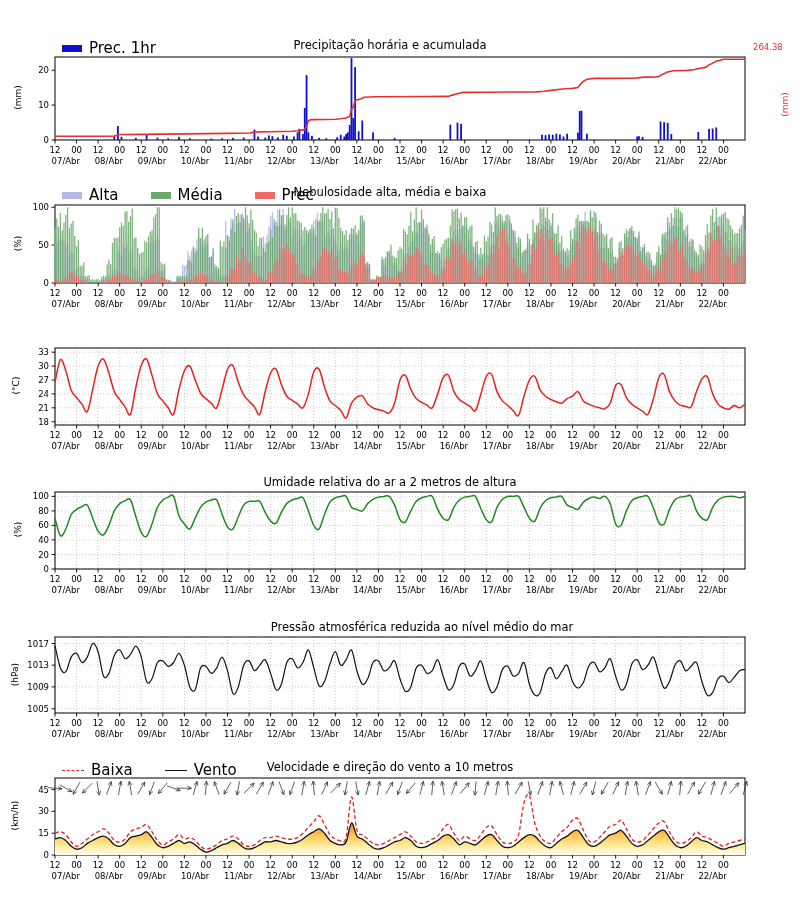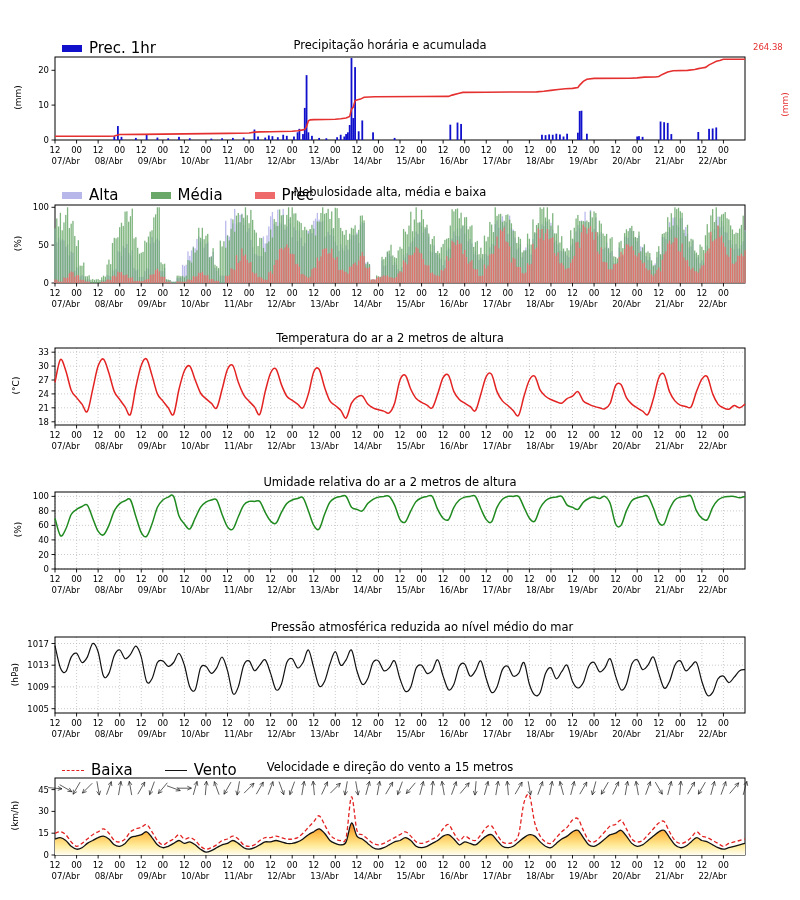--- a/index.html
+++ b/index.html
@@ -1436,23 +1436,20 @@
       <rect x="731.77" y="60.56" width="1.3" height="19.44" fill="#ee6a6a" fill-opacity="0.85"></rect>
       <rect x="733.57" y="60.95" width="1.3" height="19.05" fill="#ee6a6a" fill-opacity="0.85"></rect>
       <rect x="735.37" y="58.82" width="1.3" height="21.18" fill="#ee6a6a" fill-opacity="0.85"></rect>
       <rect x="737.16" y="52.68" width="1.3" height="27.32" fill="#ee6a6a" fill-opacity="0.85"></rect>
       <rect x="738.96" y="53.20" width="1.3" height="26.80" fill="#ee6a6a" fill-opacity="0.85"></rect>
       <rect x="740.76" y="50.75" width="1.3" height="29.25" fill="#ee6a6a" fill-opacity="0.85"></rect>
       <rect x="742.55" y="53.16" width="1.3" height="26.84" fill="#ee6a6a" fill-opacity="0.85"></rect>
       <rect x="744.35" y="47.32" width="1.3" height="32.68" fill="#ee6a6a" fill-opacity="0.85"></rect>
     </svg>
 
-  <div class="phead" style="top:331px;">
-    <div class="ptitle">Temperatura do ar a 2 metros de altura</div>
-  </div>
   <div class="ylab" style="top:379px;left:-13px;">(°C)</div>
   <svg id="svg-2" width="800" height="111" style="top:346px;">
       <line x1="55" x2="745" y1="75.8" y2="75.8" stroke="#b5b5b5" stroke-width="0.7" stroke-dasharray="1,2"></line>
       <line x1="55" x2="745" y1="61.8" y2="61.8" stroke="#b5b5b5" stroke-width="0.7" stroke-dasharray="1,2"></line>
       <line x1="55" x2="745" y1="47.9" y2="47.9" stroke="#b5b5b5" stroke-width="0.7" stroke-dasharray="1,2"></line>
       <line x1="55" x2="745" y1="34.0" y2="34.0" stroke="#b5b5b5" stroke-width="0.7" stroke-dasharray="1,2"></line>
       <line x1="55" x2="745" y1="20.1" y2="20.1" stroke="#b5b5b5" stroke-width="0.7" stroke-dasharray="1,2"></line>
       <line x1="55" x2="745" y1="6.2" y2="6.2" stroke="#b5b5b5" stroke-width="0.7" stroke-dasharray="1,2"></line>
       <line x1="55.0" x2="55.0" y1="2" y2="79" stroke="#b5b5b5" stroke-width="0.7" stroke-dasharray="1,2"></line>
       <line x1="76.6" x2="76.6" y1="2" y2="79" stroke="#b5b5b5" stroke-width="0.7" stroke-dasharray="1,2"></line>
@@ -1848,21 +1845,21 @@
       <line x1="51.5" x2="55" y1="51.9" y2="51.9" stroke="#000" stroke-width="0.9"></line>
       <text x="49" y="54.9" text-anchor="end" font-size="8.5">1009</text>
       <line x1="51.5" x2="55" y1="30.2" y2="30.2" stroke="#000" stroke-width="0.9"></line>
       <text x="49" y="33.2" text-anchor="end" font-size="8.5">1013</text>
       <line x1="51.5" x2="55" y1="8.5" y2="8.5" stroke="#000" stroke-width="0.9"></line>
       <text x="49" y="11.5" text-anchor="end" font-size="8.5">1017</text>
       <path d="M55.0,10.7C55.9,14.4 58.6,28.6 60.4,32.9C62.2,37.3 64.0,38.6 65.8,36.7C67.6,34.9 69.4,25.2 71.2,22.1C73.0,19.0 74.8,17.4 76.6,18.3C78.4,19.2 80.2,26.9 82.0,27.5C83.8,28.1 85.5,25.3 87.3,22.1C89.1,18.9 90.9,9.4 92.7,8.5C94.5,7.6 96.3,11.2 98.1,16.7C99.9,22.1 101.7,37.5 103.5,41.1C105.3,44.7 107.1,41.8 108.9,38.4C110.7,34.9 112.5,24.3 114.3,20.5C116.1,16.6 117.9,14.5 119.7,15.0C121.5,15.6 123.3,23.0 125.1,23.7C126.9,24.4 128.7,21.5 130.5,19.4C132.3,17.3 134.1,10.8 135.9,11.2C137.7,11.7 139.5,16.2 141.3,22.1C143.0,28.0 144.8,42.9 146.6,46.5C148.4,50.1 150.2,47.0 152.0,43.8C153.8,40.6 155.6,30.5 157.4,27.5C159.2,24.5 161.0,25.3 162.8,25.9C164.6,26.5 166.4,31.0 168.2,31.3C170.0,31.6 171.8,29.7 173.6,27.5C175.4,25.3 177.2,17.8 179.0,18.3C180.8,18.7 182.6,24.6 184.4,30.2C186.2,35.8 188.0,47.9 189.8,51.9C191.6,56.0 193.4,57.8 195.2,54.7C197.0,51.5 198.8,36.8 200.5,32.9C202.3,29.1 204.1,30.4 205.9,31.3C207.7,32.2 209.5,38.1 211.3,38.4C213.1,38.6 214.9,35.7 216.7,32.9C218.5,30.2 220.3,21.6 222.1,22.1C223.9,22.5 225.7,29.6 227.5,35.7C229.3,41.7 231.1,55.7 232.9,58.5C234.7,61.2 236.5,56.6 238.3,51.9C240.1,47.2 241.9,34.6 243.7,30.2C245.5,25.9 247.3,25.0 249.1,25.9C250.9,26.8 252.7,34.9 254.5,35.7C256.3,36.4 258.0,32.0 259.8,30.2C261.6,28.4 263.4,23.4 265.2,24.8C267.0,26.2 268.8,33.4 270.6,38.4C272.4,43.3 274.2,52.8 276.0,54.7C277.8,56.5 279.6,53.8 281.4,49.2C283.2,44.7 285.0,31.8 286.8,27.5C288.6,23.3 290.4,22.8 292.2,23.7C294.0,24.6 295.8,32.3 297.6,32.9C299.4,33.6 301.2,30.5 303.0,27.5C304.8,24.5 306.6,14.1 308.4,15.0C310.2,15.9 312.0,27.0 313.8,32.9C315.5,38.9 317.3,48.6 319.1,50.9C320.9,53.1 322.7,50.1 324.5,46.5C326.3,42.9 328.1,34.1 329.9,29.1C331.7,24.2 333.5,16.5 335.3,16.7C337.1,16.8 338.9,28.9 340.7,30.2C342.5,31.6 344.3,27.3 346.1,24.8C347.9,22.3 349.7,13.2 351.5,15.0C353.3,16.8 355.1,30.0 356.9,35.7C358.7,41.4 360.5,47.9 362.3,49.2C364.1,50.6 365.9,47.4 367.7,43.8C369.5,40.2 371.3,30.5 373.0,27.5C374.8,24.5 376.6,24.5 378.4,25.9C380.2,27.2 382.0,34.5 383.8,35.7C385.6,36.8 387.4,34.6 389.2,32.9C391.0,31.3 392.8,24.1 394.6,25.9C396.4,27.7 398.2,38.7 400.0,43.8C401.8,48.9 403.6,54.9 405.4,56.3C407.2,57.6 409.0,55.8 410.8,51.9C412.6,48.1 414.4,36.6 416.2,32.9C418.0,29.3 419.8,29.3 421.6,30.2C423.4,31.1 425.2,37.5 427.0,38.4C428.8,39.3 430.5,37.9 432.3,35.7C434.1,33.4 435.9,23.9 437.7,24.8C439.5,25.7 441.3,36.1 443.1,41.1C444.9,46.1 446.7,53.3 448.5,54.7C450.3,56.0 452.1,53.1 453.9,49.2C455.7,45.3 457.5,34.7 459.3,31.3C461.1,28.0 462.9,27.5 464.7,29.1C466.5,30.8 468.3,40.0 470.1,41.1C471.9,42.2 473.7,38.2 475.5,35.7C477.3,33.1 479.1,24.5 480.9,25.9C482.7,27.2 484.5,38.6 486.3,43.8C488.0,49.0 489.8,56.0 491.6,57.4C493.4,58.7 495.2,55.7 497.0,51.9C498.8,48.1 500.6,38.0 502.4,34.6C504.2,31.1 506.0,30.2 507.8,31.3C509.6,32.4 511.4,39.9 513.2,41.1C515.0,42.3 516.8,40.6 518.6,38.4C520.4,36.1 522.2,25.7 524.0,27.5C525.8,29.3 527.6,43.8 529.4,49.2C531.2,54.7 533.0,58.7 534.8,60.1C536.6,61.4 538.4,61.0 540.2,57.4C542.0,53.8 543.8,42.4 545.5,38.4C547.3,34.3 549.1,32.0 550.9,32.9C552.7,33.8 554.5,43.2 556.3,43.8C558.1,44.4 559.9,39.0 561.7,36.7C563.5,34.5 565.3,28.6 567.1,30.2C568.9,31.9 570.7,42.7 572.5,46.5C574.3,50.3 576.1,52.8 577.9,53.0C579.7,53.2 581.5,51.2 583.3,47.6C585.1,44.0 586.9,34.7 588.7,31.3C590.5,28.0 592.3,26.6 594.1,27.5C595.9,28.4 597.7,35.8 599.5,36.7C601.3,37.6 603.0,35.1 604.8,32.9C606.6,30.8 608.4,22.4 610.2,23.7C612.0,25.1 613.8,35.9 615.6,41.1C617.4,46.2 619.2,53.3 621.0,54.7C622.8,56.0 624.6,53.5 626.4,49.2C628.2,45.0 630.0,33.2 631.8,29.1C633.6,25.1 635.4,23.9 637.2,24.8C639.0,25.7 640.8,33.7 642.6,34.6C644.4,35.5 646.2,32.3 648.0,30.2C649.8,28.1 651.6,20.7 653.4,22.1C655.2,23.4 657.0,33.2 658.8,38.4C660.5,43.5 662.3,51.7 664.1,53.0C665.9,54.4 667.7,50.3 669.5,46.5C671.3,42.7 673.1,33.7 674.9,30.2C676.7,26.8 678.5,25.0 680.3,25.9C682.1,26.8 683.9,34.8 685.7,35.7C687.5,36.6 689.3,32.7 691.1,31.3C692.9,30.0 694.7,25.0 696.5,27.5C698.3,30.0 700.1,41.1 701.9,46.5C703.7,51.9 705.5,58.3 707.3,60.1C709.1,61.9 710.9,60.1 712.7,57.4C714.5,54.7 716.3,46.5 718.0,43.8C719.8,41.1 721.6,40.5 723.4,41.1C725.2,41.7 727.0,47.4 728.8,47.6C730.6,47.8 732.4,44.2 734.2,42.2C736.0,40.2 737.8,36.9 739.6,35.7C741.4,34.4 744.1,34.8 745.0,34.6" fill="none" stroke="#111111" stroke-width="1.2" stroke-linejoin="round"></path>
     </svg>
 
   <div class="phead" style="top:760px;">
-    <div class="ptitle">Velocidade e direção do vento a 15 metros</div>
+    <div class="ptitle">Velocidade e direção do vento a 10 metros</div>
     <div class="legend">
       <span class="item">
         <span class="lsw dash" style="border-top-color: rgb(227, 34, 34);"></span>
         <span>Baixa</span>
       </span>
       <span class="item">
         <span class="lsw" style="border-top-color: rgb(17, 17, 17);"></span>
         <span>Vento</span>
       </span>
     </div>

